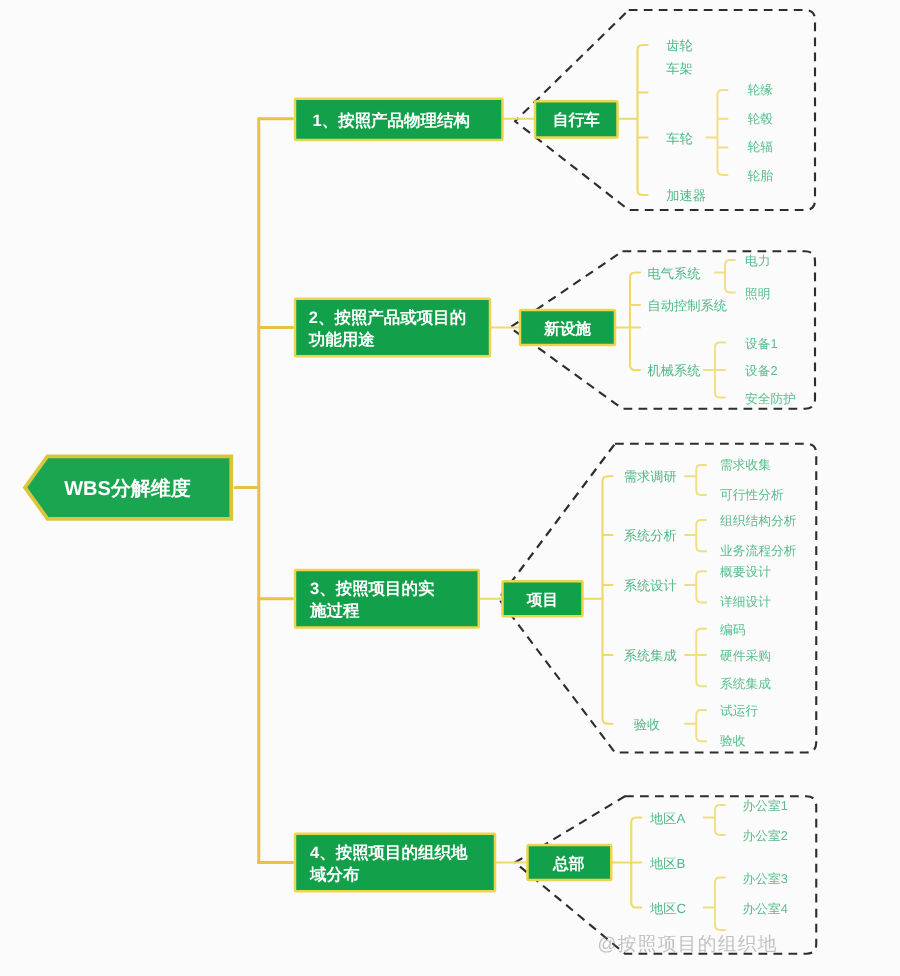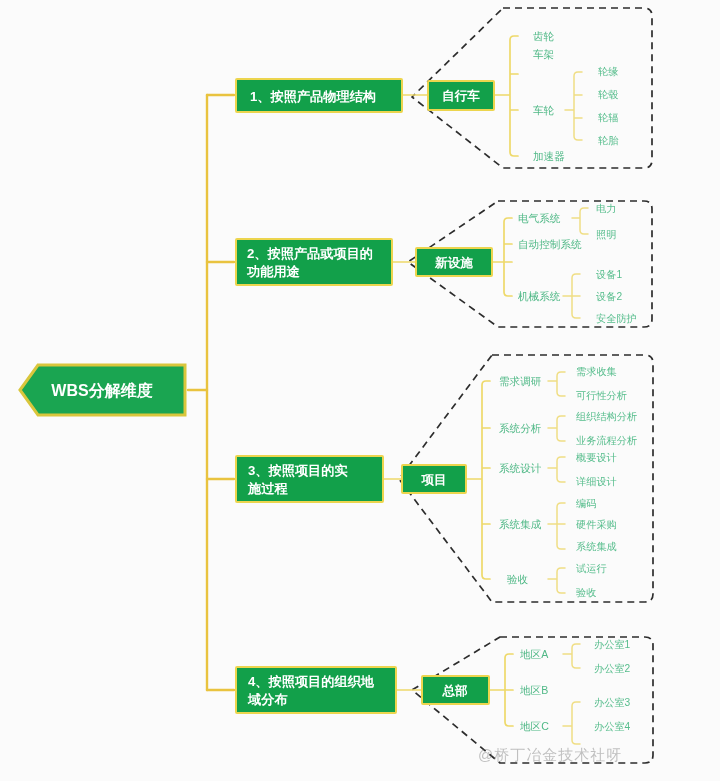--- a/index.html
+++ b/index.html
@@ -165,15 +165,15 @@
       <text class="lbl-main" x="248" y="686">4、按照项目的组织地</text>
       <text class="lbl-main" x="248" y="704">域分布</text>
     </g>
     <g>
       <rect class="node-box" x="422" y="676" width="67" height="28" rx="1"></rect>
       <text class="lbl-mid" x="455" y="695" text-anchor="middle">总部</text>
     </g>
 
   </svg>
 
-  <div id="watermark">@桥丁冶金技术社呀</div>
+  <div id="watermark">@按照项目的组织地</div>
 
 </div>
 
 </body></html>

